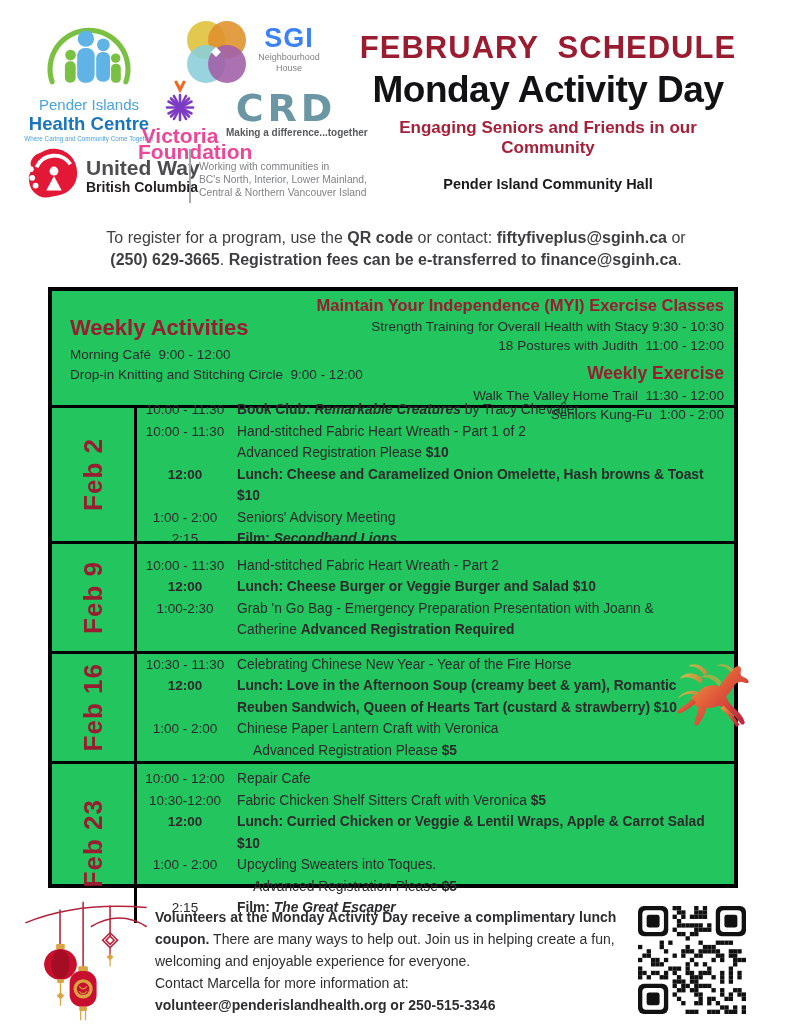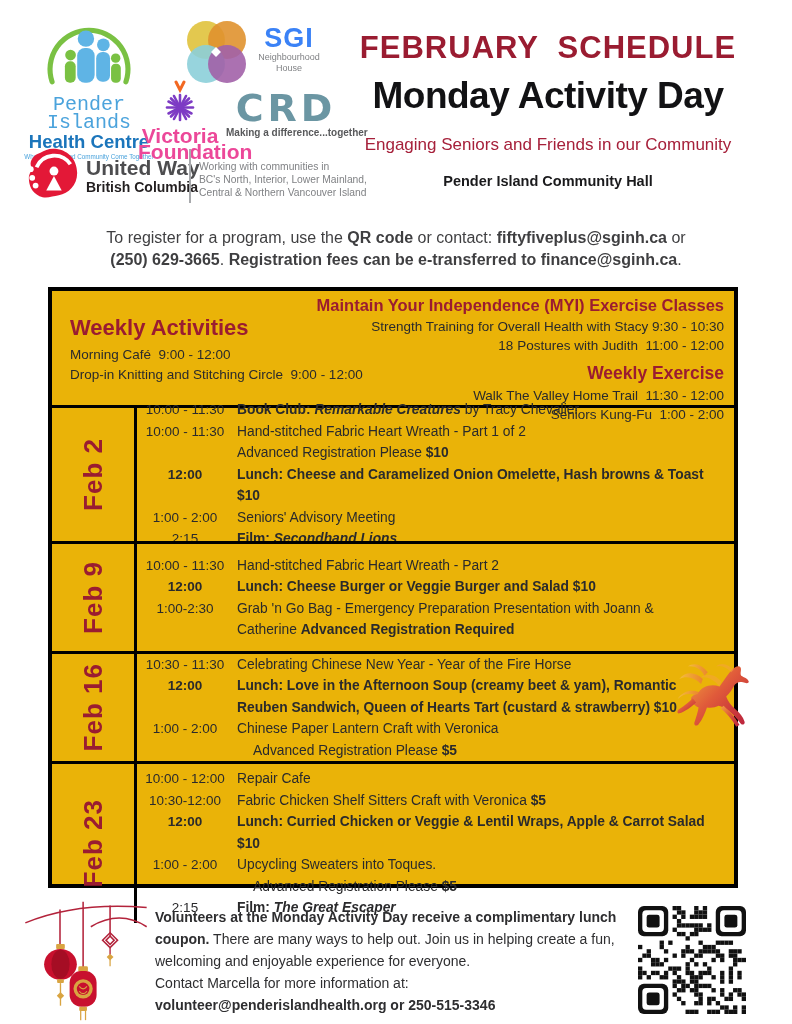--- a/index.html
+++ b/index.html
@@ -2,21 +2,21 @@
 <html style="--c-maroon: #9a1c31; --c-tagline-red: #a6203a; --c-text-black: #212123; --c-table-border: #000000; --c-united-way-red: #e31837; --c-pender-blue: #4ba3dc; --c-pender-dark-blue: #1b75bb; --c-pender-green: #7ac143; --c-sgi-yellow: #e0c23c; --c-sgi-orange: #e0922f; --c-sgi-teal: #8ccfd9; --c-sgi-purple: #a262a8; --c-crd-teal: #6b96a3; --c-victoria-purple: #7d3bc4; --c-victoria-orange: #f26822; --c-lantern-red: #c8102e; --c-lantern-gold: #d9a441;"><head>
 <meta charset="utf-8">
 <style>
   html,body{margin:0;padding:0;background:#e8e8e8;}
   .page{position:relative;width:792px;height:1024px;background:#ffffff;margin:0 auto;
         font-family:"Liberation Sans","DejaVu Sans",sans-serif;color:#212123;overflow:hidden;}
   .abs{position:absolute;}
 
   
   .pender{left:24px;top:12px;width:130px;text-align:center;}
-  .pender .n1{font-size:20px;color:var(--c-pender-blue,#4ba3dc);line-height:18px;font-family:Liberation Mono, monospace;}
+  .pender .n1{font-size:15px;color:var(--c-pender-blue,#4ba3dc);line-height:18px;}
   .pender .n2{font-size:18.5px;font-weight:700;color:var(--c-pender-dark-blue,#1b75bb);line-height:20px;}
   .pender .n3{font-size:6.3px;color:var(--c-pender-blue,#4ba3dc);margin-top:1px;}
   .sgi-circles{left:180px;top:18px;}
   .sgi-text{left:254px;top:24px;width:70px;text-align:center;}
   .sgi-text .a{font-size:27px;font-weight:700;color:#3b82f6;line-height:28px;letter-spacing:1px;}
   .sgi-text .s{font-size:9px;color:#808285;line-height:11px;}
   .vf{left:138px;top:80px;width:84px;text-align:center;}
   .vf .t{font-size:21px;font-weight:700;color:#ec4899;line-height:15.5px;text-align:center;}
   .crd{left:226px;top:92px;width:120px;text-align:center;}
   .crd .a{font-size:38px;font-weight:700;color:var(--c-crd-teal,#6b96a3);letter-spacing:4px;line-height:32px;font-family:"DejaVu Sans",sans-serif;}
@@ -24,30 +24,30 @@
   .uw-logo{left:24px;top:144px;}
   .uw-text{left:86px;top:156px;}
   .uw-text .a{font-size:21px;font-weight:700;color:#4d4d4f;line-height:23px;}
   .uw-text .s{font-size:14px;font-weight:700;color:#231f20;line-height:17px;}
   .uw-divider{left:189px;top:149px;width:1.5px;height:54px;background:#a7a9ac;}
   .uw-note{left:199px;top:160px;font-size:10.3px;color:#808285;line-height:13px;}
 
   
   .title-block{left:352px;top:30px;width:392px;text-align:center;}
   .t-sched{font-size:31px;font-weight:700;color:var(--c-maroon,#9a1c31);white-space:pre;letter-spacing:1px;}
-  .t-main{font-size:37px;font-weight:700;color:#121214;letter-spacing:-0.5px;margin-top:9px;}
-  .t-tag{font-size:17px;font-weight:400;color:var(--c-tagline-red,#a6203a);margin-top:18px;}
+  .t-main{font-size:37px;font-weight:700;color:#121214;letter-spacing:-0.5px;margin-top:3px;}
+  .t-tag{font-size:17px;font-weight:700;color:var(--c-tagline-red,#a6203a);margin-top:7px;}
   .t-venue{font-size:14.5px;font-weight:700;color:#1a1a1c;margin-top:18px;}
 
   
   .register{left:0;top:227px;width:792px;text-align:center;font-size:16px;color:#3f3f41;line-height:21.5px;}
 
   
   .sched{left:48px;top:287px;width:690px;height:601px;border:4px solid #000;box-sizing:border-box;
-         display:flex;flex-direction:column;background:#eab308;}
+         display:flex;flex-direction:column;background:#22c55e;}
   .hdr-row{height:114px;position:relative;flex:none;}
   .hdr-right{position:absolute;right:10px;top:5px;text-align:right;}
   .myi-title{font-size:16.5px;font-weight:700;color:var(--c-maroon,#9a1c31);margin-bottom:3px;}
   .wl{font-size:13.5px;color:#2a2a2c;line-height:18.5px;white-space:pre;}
   .we-title{font-size:17.5px;font-weight:700;color:var(--c-maroon,#9a1c31);margin:8px 0 3px 0;}
   .hdr-left{position:absolute;left:18px;top:24px;}
   .wa-title{font-size:22px;font-weight:700;color:var(--c-maroon,#9a1c31);margin-bottom:4px;}
   .hdr-left .wl{line-height:20px;}
 
   .day-row{display:flex;border-top:3px solid #000;flex:none;box-sizing:border-box;}

